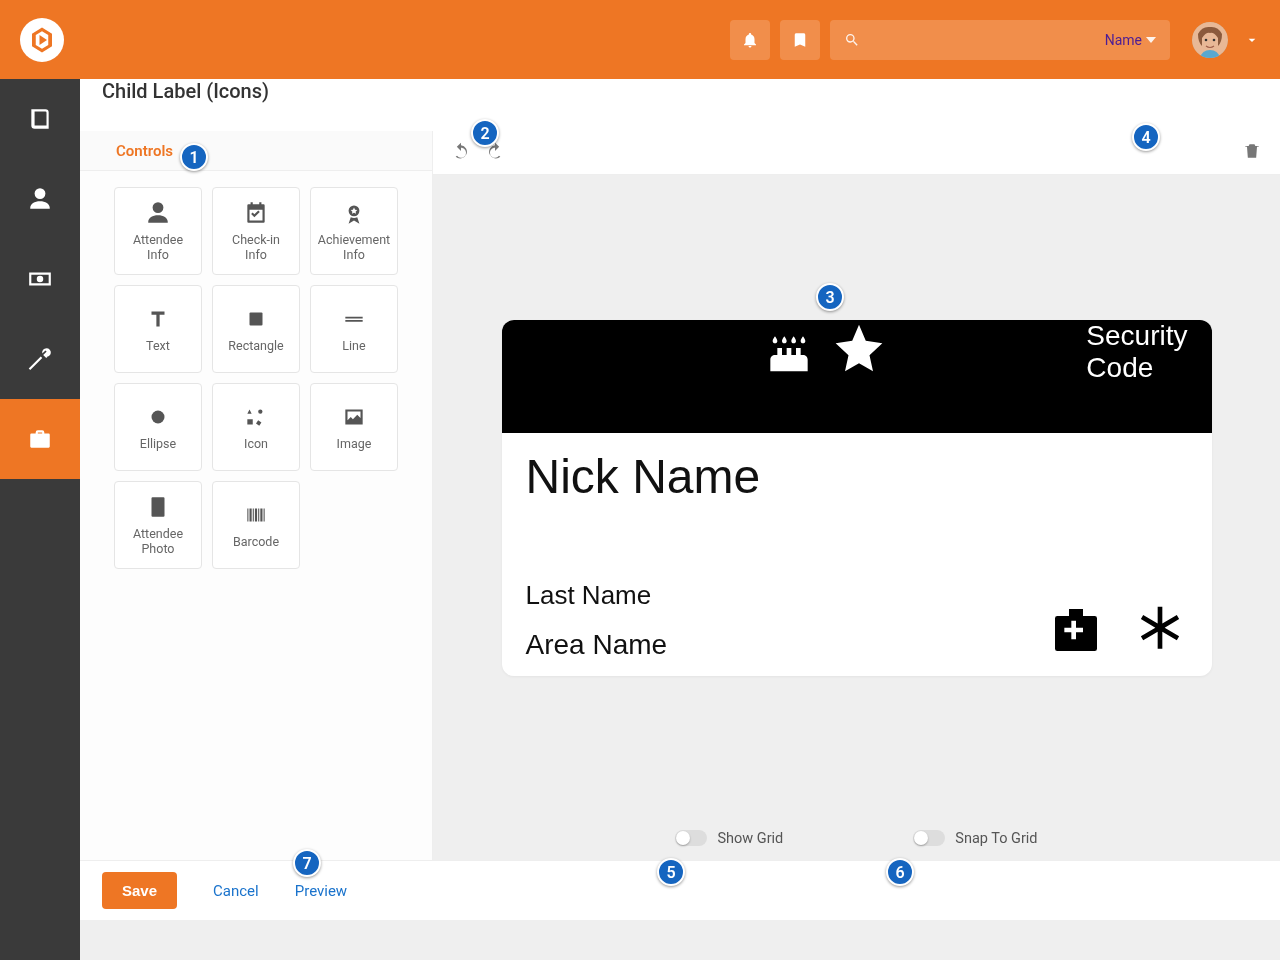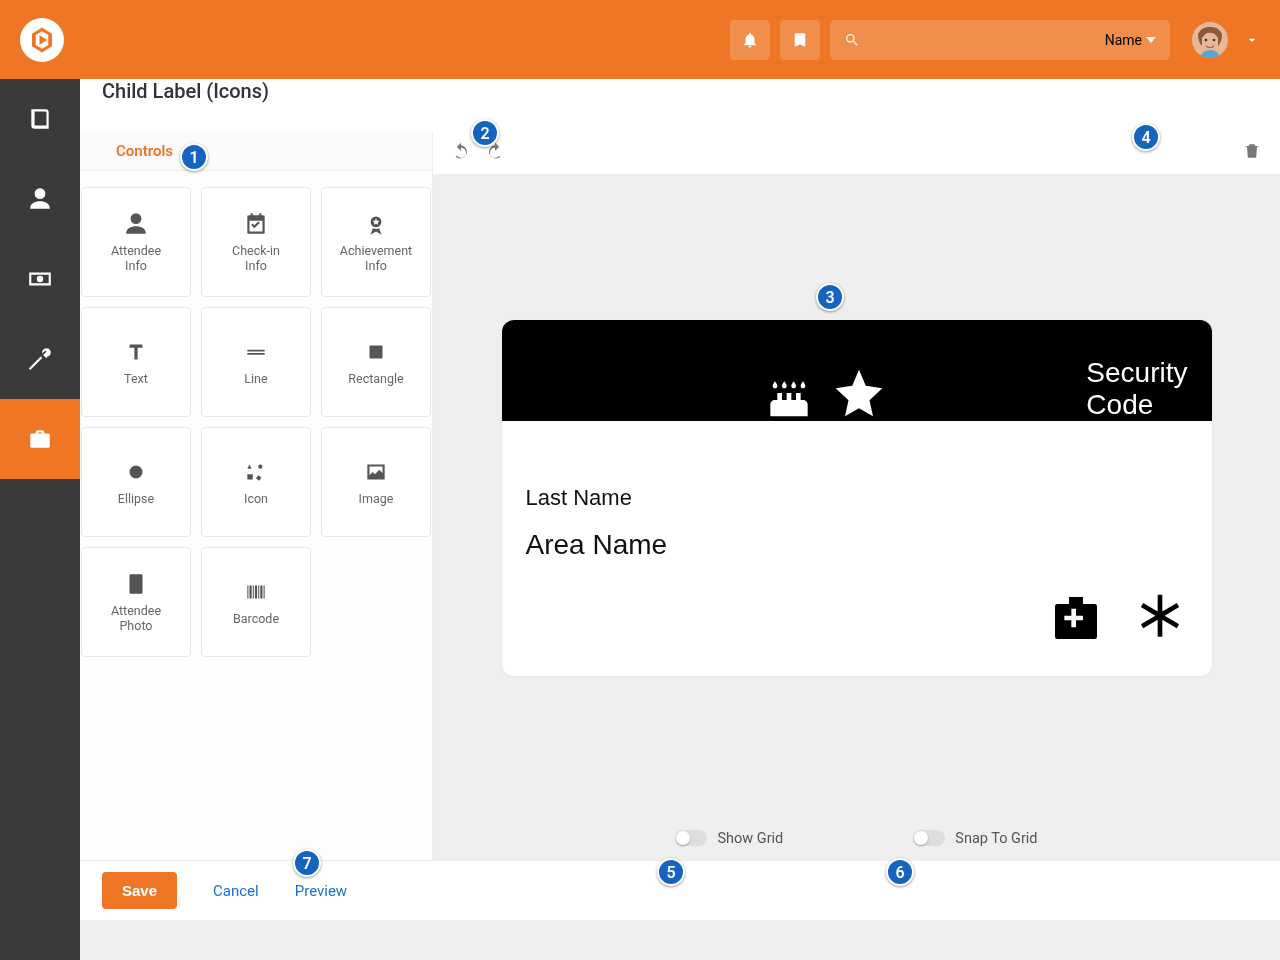--- a/index.html
+++ b/index.html
@@ -6,21 +6,21 @@
   body { font-family: -apple-system, BlinkMacSystemFont, "Segoe UI", Roboto, sans-serif; background: #f5f5f5; overflow: hidden; }
   
   .topbar { background: #ee7624; height: 79px; display: flex; align-items: center; padding: 0 20px; position: relative; }
   .logo { width: 44px; height: 44px; background: #fff; border-radius: 50%; display: flex; align-items: center; justify-content: center; }
   .logo svg { width: 30px; height: 30px; }
   .topbar-right { margin-left: auto; display: flex; align-items: center; gap: 10px; }
   .topbar-iconbtn { width: 40px; height: 40px; background: rgba(255,255,255,0.18); border-radius: 4px; display: flex; align-items: center; justify-content: center; cursor: pointer; }
   .topbar-iconbtn svg { width: 18px; height: 18px; fill: #fff; }
   .search-box { background: rgba(255,255,255,0.18); border-radius: 4px; height: 40px; width: 340px; display: flex; align-items: center; padding: 0 14px; }
   .search-box svg { width: 16px; height: 16px; fill: #fff; opacity: 0.9; }
-  .user-dropdown { color: #000000; font-size: 14px; display: flex; align-items: center; gap: 4px; cursor: pointer; margin-left: auto; }
+  .user-dropdown { color: #4c1d95; font-size: 14px; display: flex; align-items: center; gap: 4px; cursor: pointer; margin-left: auto; }
   .avatar { width: 36px; height: 36px; border-radius: 50%; background: linear-gradient(135deg,#d4a574,#c89065); margin-left: 12px; overflow: hidden; display: flex; align-items: center; justify-content: center; }
   .chevron-down-white { width: 16px; height: 16px; fill: #fff; margin-left: 6px; cursor: pointer; }
 
   .shell { display: flex; height: calc(960px - 79px); }
   .leftnav { width: 80px; background: #3a3a3a; display: flex; flex-direction: column; }
   .leftnav-item { height: 80px; display: flex; align-items: center; justify-content: center; cursor: pointer; }
   .leftnav-item svg { width: 26px; height: 26px; fill: #fff; }
   .leftnav-item.active { background: #ee7624; }
 
   .content { flex: 1; background: #fff; display: flex; flex-direction: column; }
@@ -28,40 +28,40 @@
   .page-title { font-size: 20px; font-weight: 500; color: #333; }
   .header-badges { margin-left: auto; display: flex; gap: 8px; align-items: center; }
   .badge { background: #efefef; border-radius: 4px; padding: 6px 10px; font-size: 13px; color: #555; cursor: pointer; }
   .expand-btn { width: 22px; height: 22px; cursor: pointer; }
   .expand-btn svg { width: 22px; height: 22px; stroke: #555; fill: none; }
 
   .editor-body { flex: 1; display: flex; position: relative; }
   .controls-panel { width: 353px; background: #fdfdfd; border-right: 1px solid #eee; }
   .controls-header { padding: 10px 36px; background: #fafafa; border-bottom: 1px solid #eee; }
   .controls-header span { color: #ee7624; font-weight: 600; font-size: 15px; }
-  .controls-grid { display: grid; grid-template-columns: repeat(3, 1fr); gap: 10px; padding: 16px 1px; }
+  .controls-grid { display: grid; grid-template-columns: repeat(3, 1fr); gap: 10px; padding: 16px 34px; }
   .control-item { border: 1px solid #e5e5e5; border-radius: 4px; aspect-ratio: 1/1; display: flex; flex-direction: column; align-items: center; justify-content: center; gap: 6px; cursor: pointer; background: #fff; }
   .control-item svg { width: 26px; height: 26px; fill: #555; }
   .control-item .label { font-size: 12.5px; color: #666; text-align: center; line-height: 1.2; }
 
   .canvas-wrap { flex: 1; display: flex; flex-direction: column; background: #efefef; position: relative; }
   .canvas-toolbar { height: 44px; background: #fff; border-bottom: 1px solid #eee; display: flex; align-items: center; padding: 0 18px; gap: 14px; }
   .toolbar-iconbtn { cursor: pointer; }
   .toolbar-iconbtn svg { width: 20px; height: 20px; fill: #777; }
   .toolbar-iconbtn.trash { margin-left: auto; }
 
   .canvas-area { flex: 1; display: flex; align-items: flex-start; justify-content: center; padding-top: 145px; position: relative; }
   .label-preview { width: 710px; height: 356px; background: #fff; border-radius: 12px; overflow: hidden; box-shadow: 0 1px 3px rgba(0,0,0,0.05); font-family: Arial, sans-serif; }
-  .label-blackbar { background: #000; height: 101px; display: flex; align-items: flex-end; padding: 0 24px; color: #fff; }
+  .label-blackbar { background: #000; height: 113px; display: flex; align-items: flex-start; padding: 0 24px; color: #fff; }
   .blackbar-icons { display: flex; gap: 14px; align-items: center; margin-left: 235px; }
   .blackbar-icons svg { width: 56px; height: 56px; fill: #fff; }
   .security-code { margin-left: auto; font-size: 28px; line-height: 1.15; font-weight: 400; }
   .label-body { padding: 16px 24px 12px 24px; position: relative; height: calc(100% - 113px); }
   .nick-name { font-size: 48px; font-weight: 400; color: #111; }
-  .last-name { font-size: 22px; color: #111; margin-top: 48px; }
+  .last-name { font-size: 26px; color: #111; margin-top: 76px; }
   .area-row { font-size: 28px; color: #111; margin-top: 18px; display: flex; gap: 20px; }
   .corner-icons { position: absolute; right: 24px; bottom: 18px; display: flex; gap: 28px; align-items: center; }
   .corner-icons svg { width: 56px; height: 56px; fill: #000; }
 
   .canvas-footer { height: 44px; display: flex; align-items: center; justify-content: center; gap: 130px; background: #efefef; }
   .toggle-group { display: flex; align-items: center; gap: 10px; font-size: 14.5px; color: #555; }
   .toggle { width: 32px; height: 16px; border-radius: 10px; background: #ddd; position: relative; cursor: pointer; }
   .toggle::after { content:''; position: absolute; width: 14px; height: 14px; background: #fff; border-radius: 50%; top: 1px; left: 1px; box-shadow: 0 1px 2px rgba(0,0,0,0.3); }
 
   .page-footer { height: 60px; background: #fff; display: flex; align-items: center; padding: 0 22px; gap: 36px; border-top: 1px solid #eee; }
@@ -182,29 +182,29 @@
 Info</div>
             </div>
             <div class="control-item">
               <svg viewBox="0 0 24 24">
                 <path d="M6 5h12v3h-4.5v11h-3V8H6V5z"></path>
               </svg>
               <div class="label" style="white-space:pre-line">Text</div>
             </div>
             <div class="control-item">
               <svg viewBox="0 0 24 24">
+                <rect x="6" y="6" width="12" height="12" rx="1"></rect>
+              </svg>
+              <div class="label" style="white-space:pre-line">Rectangle</div>
+            </div>
+            <div class="control-item">
+              <svg viewBox="0 0 24 24">
                 <path d="M4 10h16v1.5H4zM4 13h16v1.5H4z"></path>
               </svg>
               <div class="label" style="white-space:pre-line">Line</div>
-            </div>
-            <div class="control-item">
-              <svg viewBox="0 0 24 24">
-                <rect x="6" y="6" width="12" height="12" rx="1"></rect>
-              </svg>
-              <div class="label" style="white-space:pre-line">Rectangle</div>
             </div>
             <div class="control-item">
               <svg viewBox="0 0 24 24">
                 <circle cx="12" cy="12" r="6"></circle>
               </svg>
               <div class="label" style="white-space:pre-line">Ellipse</div>
             </div>
             <div class="control-item">
               <svg viewBox="0 0 24 24">
                 <path d="M6 5l2 4H4l2-4zm10 0a2 2 0 110 4 2 2 0 010-4zM4 14h5v5H4zm10 1l3 2-2 3-3-2 2-3z"></path>
@@ -254,20 +254,21 @@
                     <path d="M4 22h16v-5c0-1.1-.9-2-2-2h-1v-3h-2v3h-2v-3h-2v3H9v-3H7v3H6c-1.1 0-2 .9-2 2v5zm2-12c.6 0 1-.4 1-1 0-.6-1-2-1-2s-1 1.4-1 2c0 .6.4 1 1 1zm4 0c.6 0 1-.4 1-1 0-.6-1-2-1-2s-1 1.4-1 2c0 .6.4 1 1 1zm4 0c.6 0 1-.4 1-1 0-.6-1-2-1-2s-1 1.4-1 2c0 .6.4 1 1 1zm4 0c.6 0 1-.4 1-1 0-.6-1-2-1-2s-1 1.4-1 2c0 .6.4 1 1 1z"></path>
                   </svg>
                 <svg viewBox="0 0 24 24">
                     <path d="M12 2l2.9 6.9L22 10l-5.5 5.1L18 22l-6-3.5L6 22l1.5-6.9L2 10l7.1-1.1L12 2z"></path>
                   </svg>
               </div>
               <div class="security-code" style="white-space:pre-line">Security
 Code</div>
             </div>
             <div class="label-body">
+              <div class="nick-name">Nick Name</div>
               <div class="last-name">Last Name</div>
               <div class="area-row">
                 <span>Area Name</span>
               </div>
               <div class="corner-icons">
                 <svg viewBox="0 0 24 24">
                     <path d="M9 3h6v3h5a1 1 0 011 1v13a1 1 0 01-1 1H4a1 1 0 01-1-1V7a1 1 0 011-1h5V3zm1 8H7v2h3v3h2v-3h3v-2h-3V8h-2v3z"></path>
                   </svg>
                 <svg viewBox="0 0 24 24">
                     <path d="M11 2h2v7.2l6.2-3.6 1 1.7L14 11l6.2 3.7-1 1.7L13 12.8V20h-2v-7.2l-6.2 3.6-1-1.7L10 11 3.8 7.3l1-1.7L11 9.2V2z"></path>

